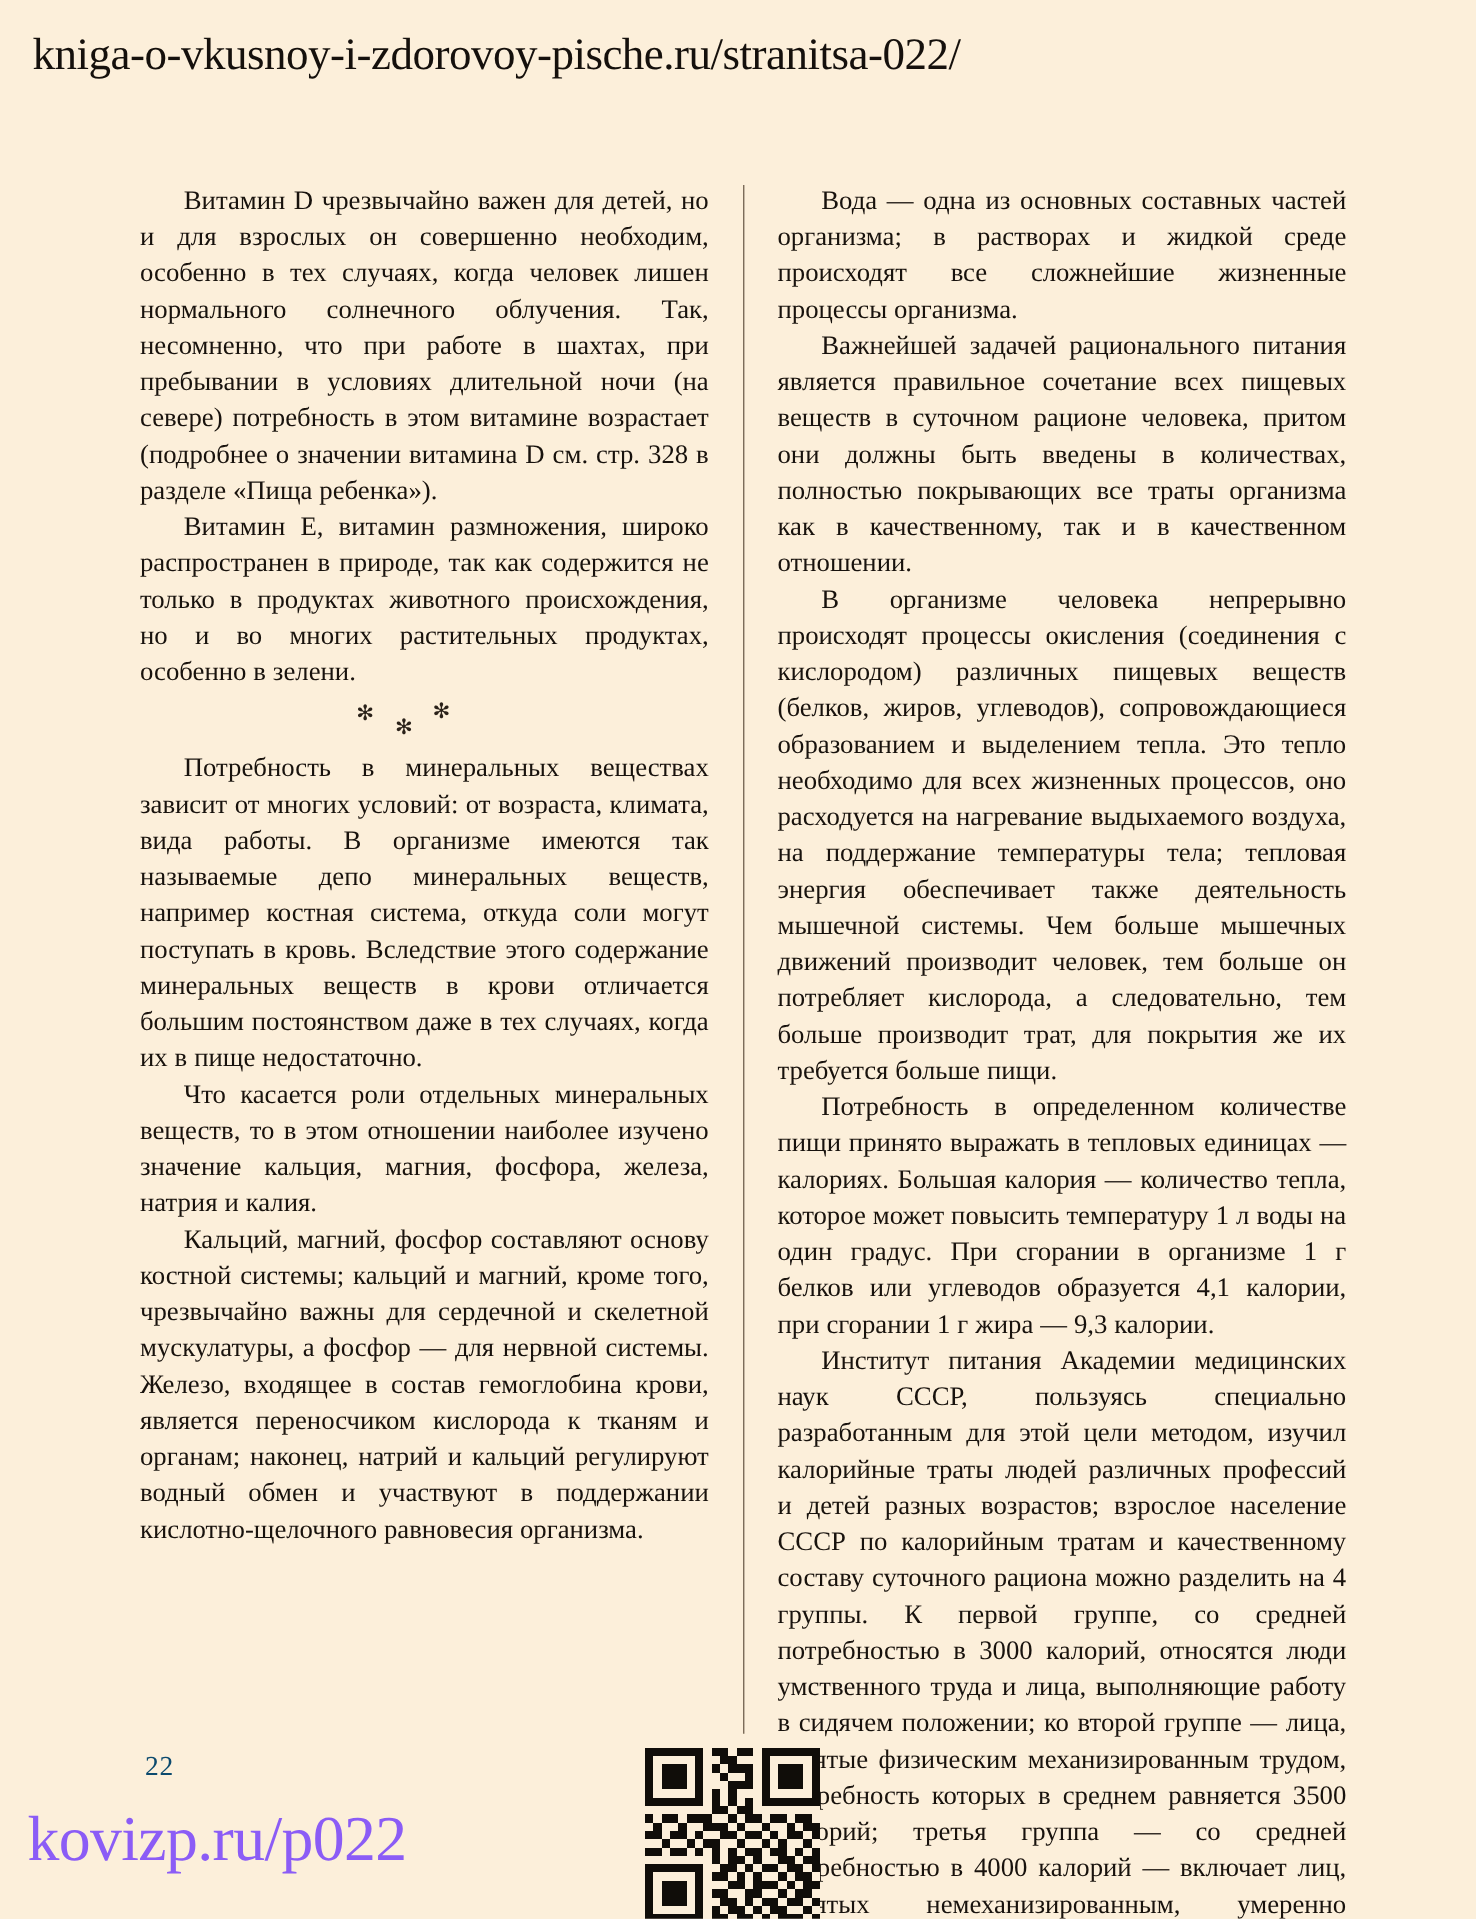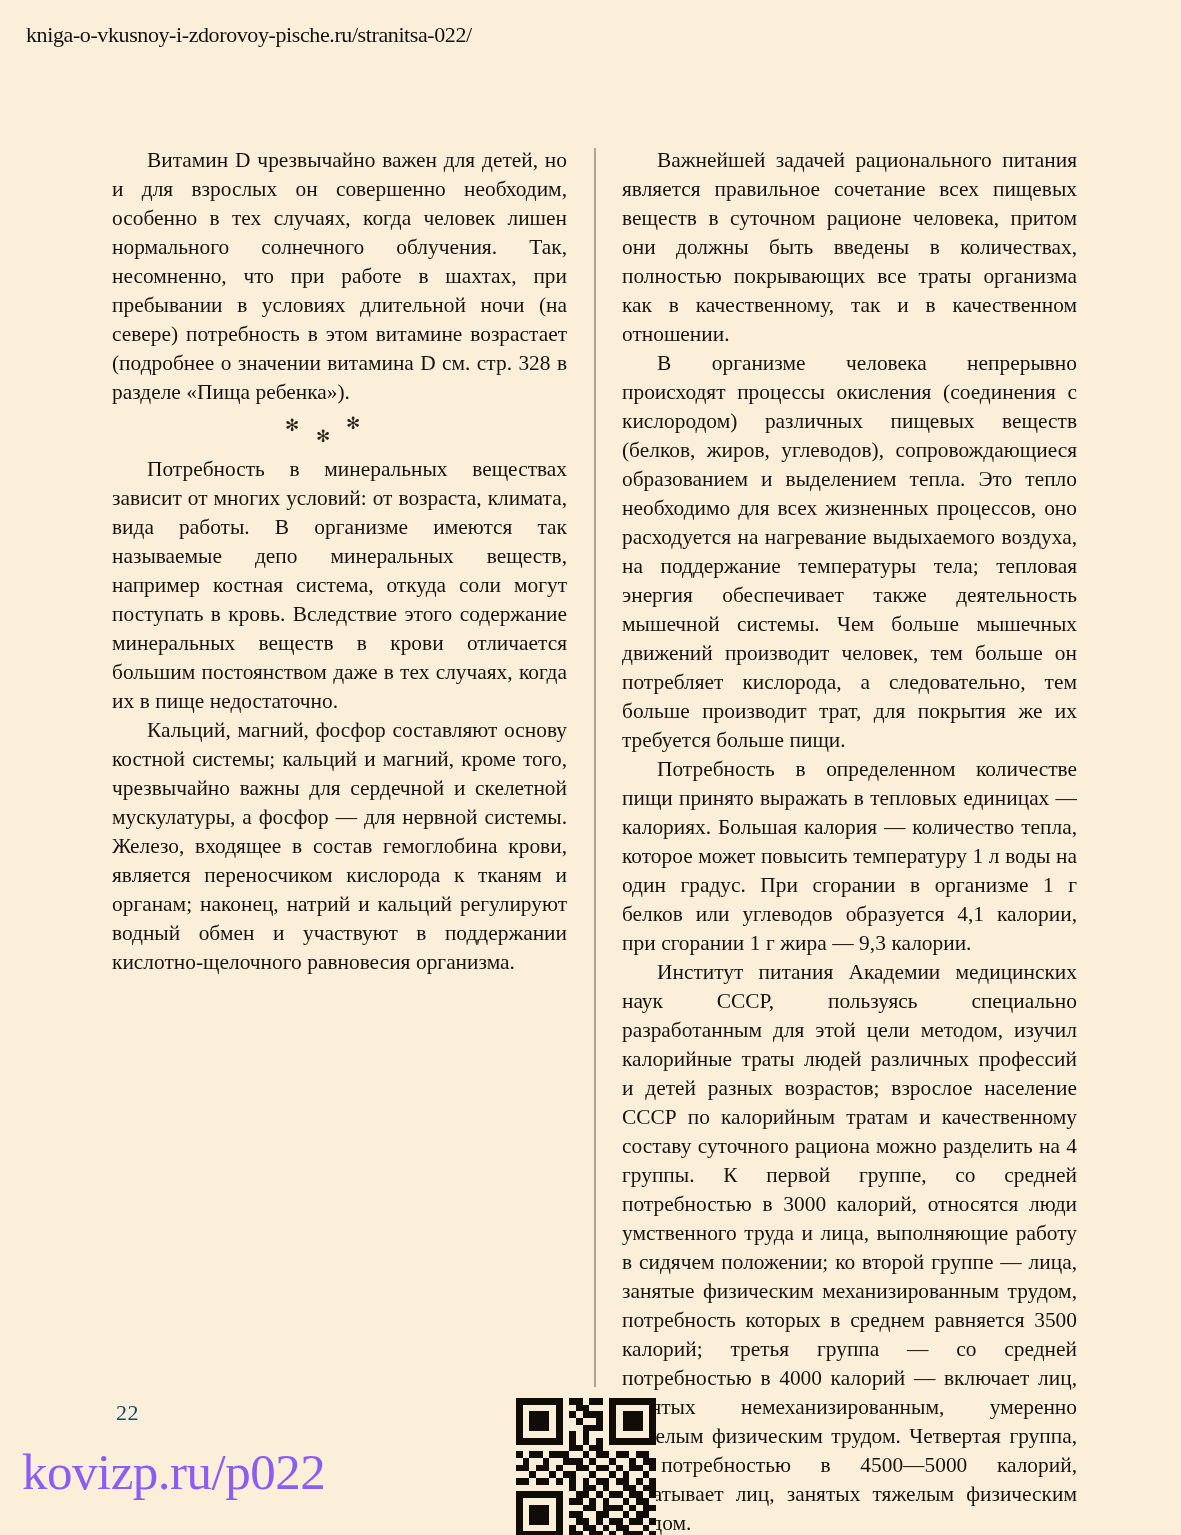--- a/index.html
+++ b/index.html
@@ -15,21 +15,21 @@
     position: relative;
     overflow: hidden;
   }
 
   
   .header-url {
     position: absolute;
     left: 26px;
     top: 22px;
     font-family: "Liberation Serif", "DejaVu Serif", serif;
-    font-size: 22px;
+    font-size: 36px;
     letter-spacing: -0.4px;
     color: #15100c;
     white-space: nowrap;
   }
 
   
   .page-body {
     position: absolute;
     left: 112px;
     top: 146px;
@@ -119,37 +119,40 @@
 </style>
 </head>
 <body>
 
 <div class="header-url">kniga-o-vkusnoy-i-zdorovoy-pische.ru/stranitsa-022/</div>
 
 <div class="page-body">
 
   <div class="column">
     <p class="para">Витамин D чрезвычайно важен для детей, но и для взрослых он совершенно необходим, особенно в тех случаях, когда человек лишен нормального солнечного облучения. Так, несомненно, что при работе в шахтах, при пребывании в условиях длительной ночи (на севере) потребность в этом витамине возрастает (подробнее о значении витамина D см. стр. 328 в разделе «Пища ребенка»).</p>
+    <p class="para">Витамин Е, витамин размножения, широко распространен в природе, так как содержится не только в продуктах животного происхождения, но и во многих растительных продуктах, особенно в зелени.</p>
 
     <div class="asterism">
       <span class="ast-l">✻</span>
       <span class="ast-m">✻</span>
       <span class="ast-r">✻</span>
     </div>
 
     <p class="para">Потребность в минеральных веществах зависит от многих условий: от возраста, климата, вида работы. В организме имеются так называемые депо минеральных веществ, например костная система, откуда соли могут поступать в кровь. Вследствие этого содержание минеральных веществ в крови отличается большим постоянством даже в тех случаях, когда их в пище недостаточно.</p>
+    <p class="para">Что касается роли отдельных минеральных веществ, то в этом отношении наиболее изучено значение кальция, магния, фосфора, железа, натрия и калия.</p>
     <p class="para">Кальций, магний, фосфор составляют основу костной системы; кальций и магний, кроме того, чрезвычайно важны для сердечной и скелетной мускулатуры, а фосфор — для нервной системы. Железо, входящее в состав гемоглобина крови, является переносчиком кислорода к тканям и органам; наконец, натрий и кальций регулируют водный обмен и участвуют в поддержании кислотно-щелочного равновесия организма.</p>
 
   </div>
 
   <div class="col-gap">
     <div class="col-rule"></div>
   </div>
 
   <div class="column">
+    <p class="para">Вода — одна из основных составных частей организма; в растворах и жидкой среде происходят все сложнейшие жизненные процессы организма.</p>
     <p class="para">Важнейшей задачей рационального питания является правильное сочетание всех пищевых веществ в суточном рационе человека, притом они должны быть введены в количествах, полностью покрывающих все траты организма как в качественному, так и в качественном отношении.</p>
     <p class="para">В организме человека непрерывно происходят процессы окисления (соединения с кислородом) различных пищевых веществ (белков, жиров, углеводов), сопровождающиеся образованием и выделением тепла. Это тепло необходимо для всех жизненных процессов, оно расходуется на нагревание выдыхаемого воздуха, на поддержание температуры тела; тепловая энергия обеспечивает также деятельность мышечной системы. Чем больше мышечных движений производит человек, тем больше он потребляет кислорода, а следовательно, тем больше производит трат, для покрытия же их требуется больше пищи.</p>
     <p class="para">Потребность в определенном количестве пищи принято выражать в тепловых единицах — калориях. Большая калория — количество тепла, которое может повысить температуру 1 л воды на один градус. При сгорании в организме 1 г белков или углеводов образуется 4,1 калории, при сгорании 1 г жира — 9,3 калории.</p>
     <p class="para">Институт питания Академии медицинских наук СССР, пользуясь специально разработанным для этой цели методом, изучил калорийные траты людей различных профессий и детей разных возрастов; взрослое население СССР по калорийным тратам и качественному составу суточного рациона можно разделить на 4 группы. К первой группе, со средней потребностью в 3000 калорий, относятся люди умственного труда и лица, выполняющие работу в сидячем положении; ко второй группе — лица, занятые физическим механизированным трудом, потребность которых в среднем равняется 3500 калорий; третья группа — со средней потребностью в 4000 калорий — включает лиц, занятых немеханизированным, умеренно тяжелым физическим трудом. Четвертая группа, с потребностью в 4500—5000 калорий, охватывает лиц, занятых тяжелым физическим трудом.</p>
   </div>
 
 </div>
 
 <div class="page-number">22</div>
 

